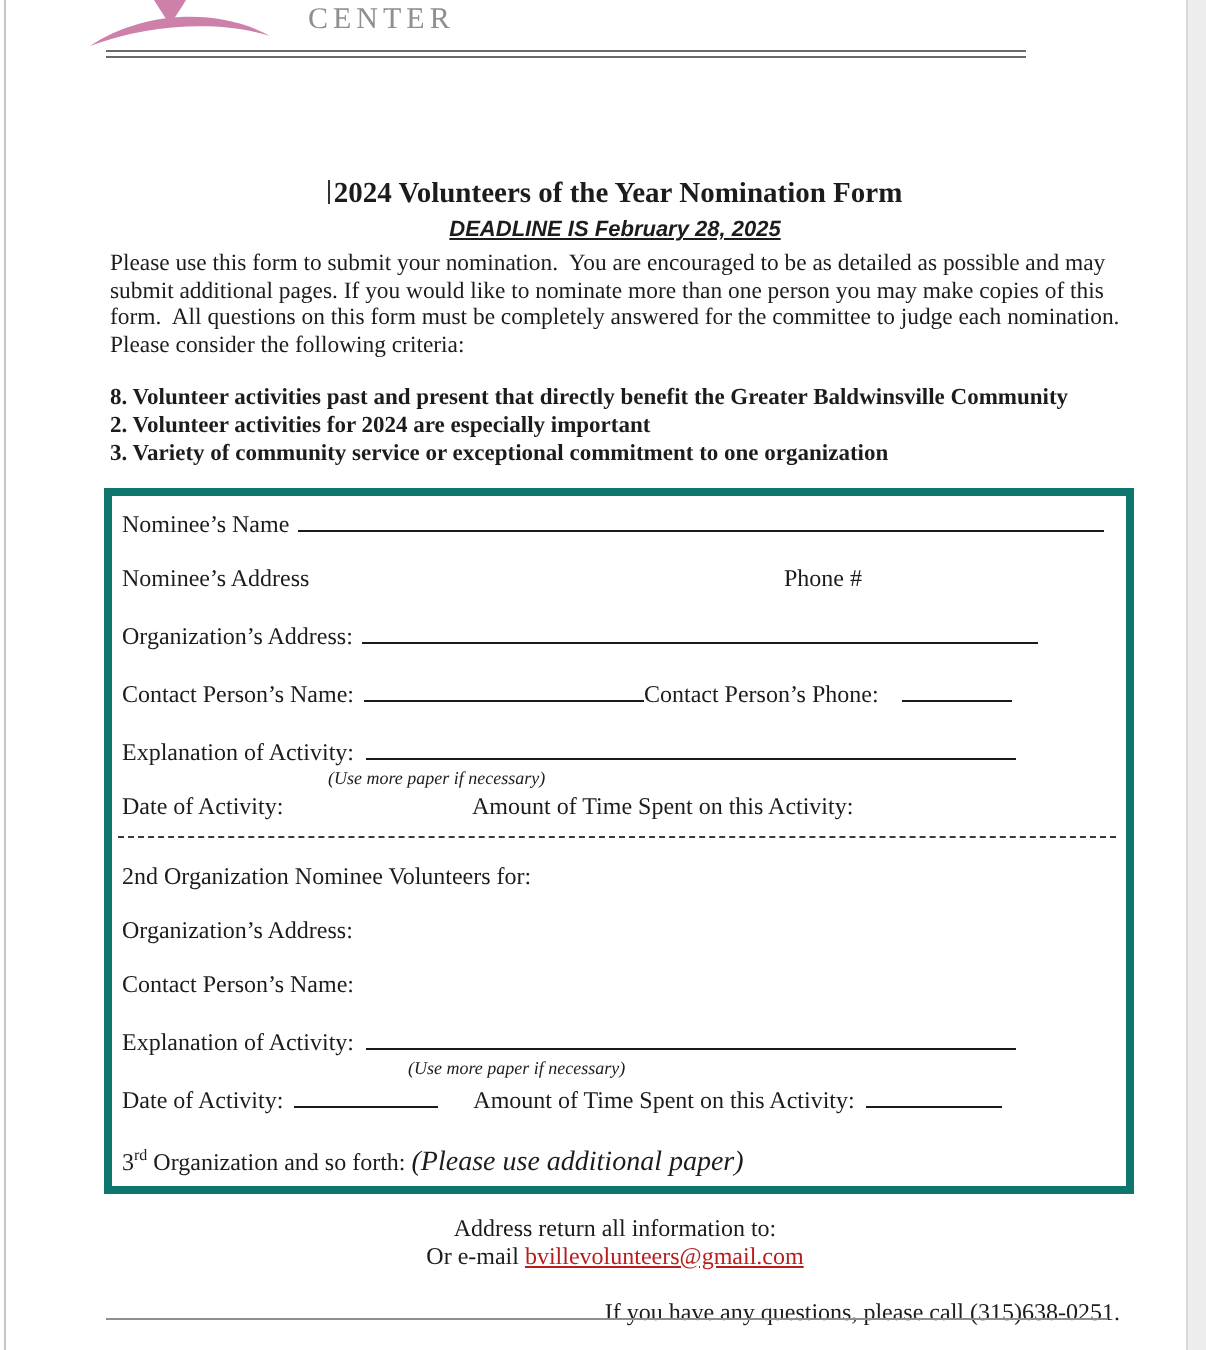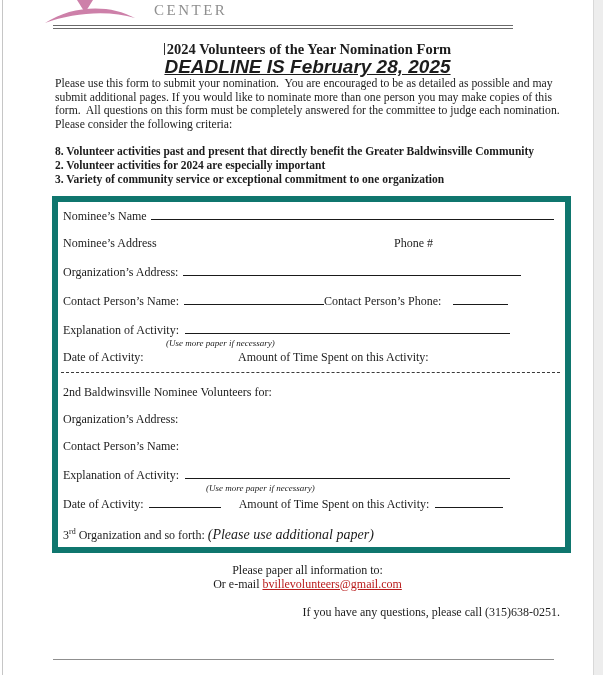--- a/index.html
+++ b/index.html
@@ -26,37 +26,37 @@
   .center-word {
     position: absolute; left: 154px; top: 2px;
     font-size: 15px; letter-spacing: 2.5px; color: #8f8f8f;
   }
   .dbl-line { position: absolute; left: 53px; top: 25px; width: 460px; }
   .dbl-line div { height: 1px; background: #6a6a6a; }
   .dbl-line div + div { margin-top: 2px; }
   
   .content { position: absolute; left: 55px; top: 41px; width: 505px; }
   .title-line1 {
-    text-align: center; font-weight: bold; font-size: 14.5px; line-height: 16px;
+    text-align: center; font-weight: bold; font-size: 14.5px; line-height: 16px; margin-top: 48px;
   }
   .caret { display:inline-block; width:1px; height:12px; background:#333; margin-right:2px; vertical-align:-1px; }
   .deadline {
     text-align: center; margin-top: 2px;
     font-family: "Liberation Sans", sans-serif;
-    font-weight: bold; font-style: italic; font-size: 19px; line-height: 16px;
+    font-weight: bold; font-style: italic; font-size: 11px; line-height: 16px;
     text-decoration: underline;
   }
   .intro { margin-top: 2px; font-size: 11.7px; line-height: 13.5px; }
   .intro div { white-space: pre; }
   .criteria { margin-top: 13px; font-weight: bold; font-size: 11.5px; line-height: 14px; white-space: nowrap; }
   
   .formbox {
     margin: 10px 16px 0 -3px;
     width: 497px;
-    border: 6px solid #0f766e;
+    border: 4px solid #0f766e;
     padding: 5px 5px 4px 5px;
     font-size: 12px;
   }
   .frow { display: flex; align-items: baseline; line-height: 15px; margin-bottom: 12px; }
   .frow.tight { margin-bottom: 0; }
   .blank { display: inline-block; height: 12px; border-bottom: 1px solid #1a1a1a; }
   .fill { flex: 1; margin-left: 4px; margin-right: 6px; }
   .note {
     font-size: 9px; font-style: italic; line-height: 11px; margin-bottom: 1px;
   }
@@ -139,21 +139,21 @@
       <div class="note" style="margin-left:103px;">(Use more paper if necessary)</div>
 
       <div class="frow tight" style="margin-bottom:3px;">
         <span style="width:175px;">Date of Activity:</span>
         <span>Amount of Time Spent on this Activity:</span>
       </div>
 
       <div class="dashes"></div>
 
       <div class="frow">
-        <span>2nd Baldwinsville Nominee Volunteers for:</span>
+        <span>2nd Organization Nominee Volunteers for:</span>
       </div>
 
       <div class="frow">
         <span>Organization’s Address:</span>
       </div>
 
       <div class="frow">
         <span>Contact Person’s Name:</span>
       </div>
 
@@ -170,21 +170,21 @@
         <span class="blank" style="width:68px; margin-left:6px;"></span>
       </div>
 
       <div class="frow tight">
         <span><span>3</span><sup>rd</sup><span> Organization and so forth: </span><span class="italic-note">(Please use additional paper)</span></span>
       </div>
 
     </div>
 
     <div class="footer">
-      <div>Please paper all information to:</div>
+      <div>Address return all information to:</div>
       <div><span>Or e-mail </span><span class="email-link">bvillevolunteers@gmail.com</span></div>
     </div>
 
     <div class="questions">If you have any questions, please call (315)638-0251.</div>
 
   </div>
 
   <div class="bottom-rule"></div>
 </div>
 

